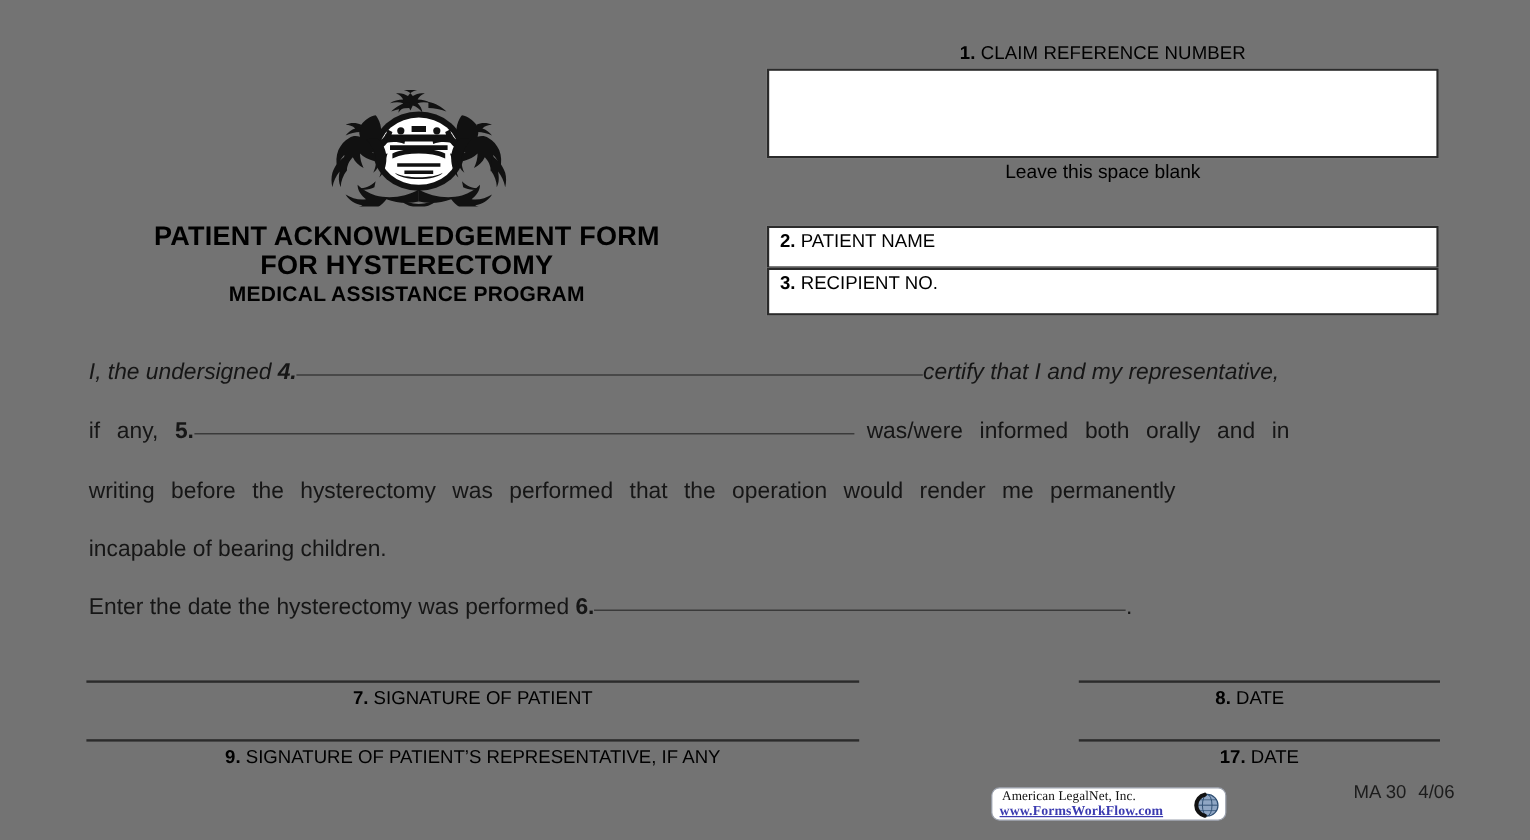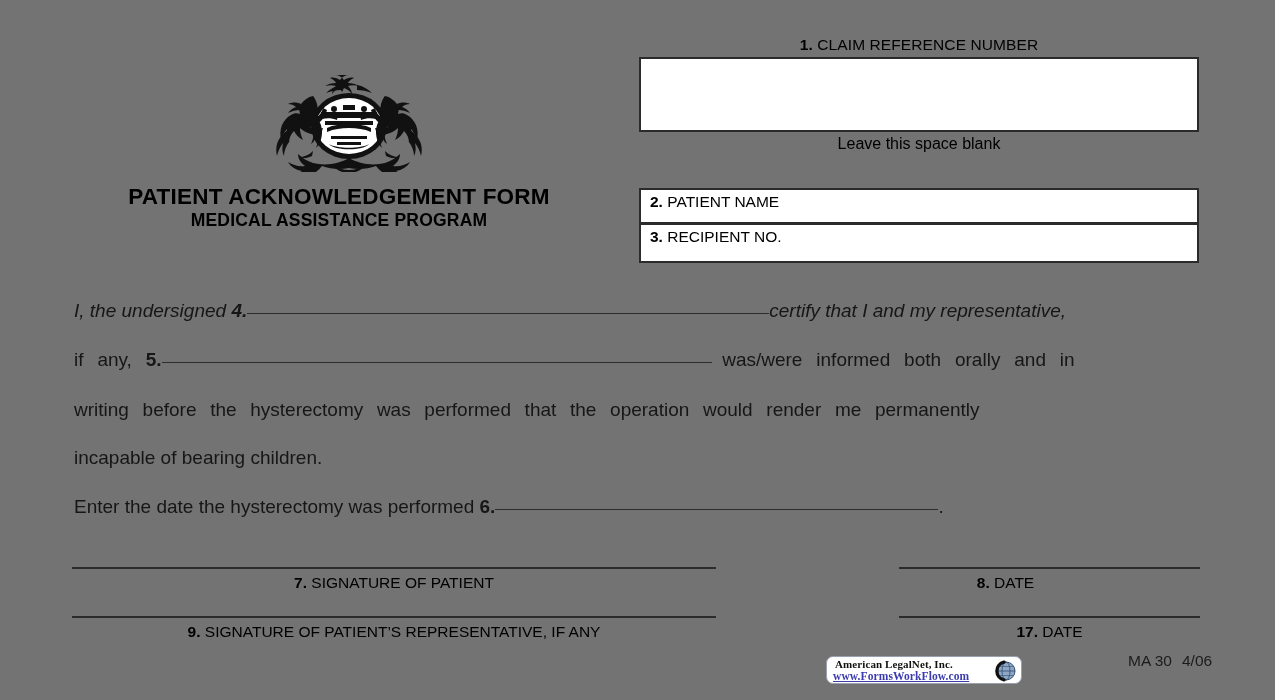--- a/index.html
+++ b/index.html
@@ -154,21 +154,21 @@
   #sigline-10 { left: 899px; top: 616px; width: 301px; }
 
   .siglabel {
     position: absolute;
     font-size: 15.5px;
     text-align: center;
     white-space: nowrap;
   }
   .siglabel .num { font-weight: bold; }
   #siglabel-7  { left: 72px;  top: 574px; width: 644px; }
-  #siglabel-8  { left: 855px; top: 574px; width: 301px; }
+  #siglabel-8  { left: 891px; top: 574px; width: 301px; }
   #siglabel-9  { left: 72px;  top: 623px; width: 644px; }
   #siglabel-10 { left: 899px; top: 623px; width: 301px; }
 
   
   #legalnet-badge {
     position: absolute;
     left: 826px;
     top: 656px;
     width: 196px;
     height: 28px;
@@ -176,21 +176,21 @@
     border-radius: 7px;
     background: #ffffff;
     box-sizing: border-box;
     overflow: hidden;
   }
   #legalnet-company {
     position: absolute;
     left: 8px;
     top: 1px;
     font-family: "Liberation Serif", serif;
-    font-weight: bold;
+    font-weight: normal;
     font-size: 11px;
     color: #111111;
     white-space: nowrap;
     letter-spacing: 0.1px;
   }
   #legalnet-url {
     position: absolute;
     left: 6px;
     top: 13px;
     font-family: "Liberation Serif", serif;
@@ -282,20 +282,21 @@
     <span class="num">1.</span>
     <span>CLAIM REFERENCE NUMBER</span>
   </div>
   <div id="claim-box">
     <span></span>
   </div>
   <div id="leave-blank">Leave this space blank</div>
 
   <div id="title-block">
     <div id="title-line1">PATIENT ACKNOWLEDGEMENT FORM</div>
+    <div id="title-line2">FOR HYSTERECTOMY</div>
     <div id="title-line3">MEDICAL ASSISTANCE PROGRAM</div>
   </div>
 
   <div id="patient-box">
     <span class="boxlabel">
       <span class="num">2.</span>
       <span>PATIENT NAME</span>
     </span>
   </div>
 

